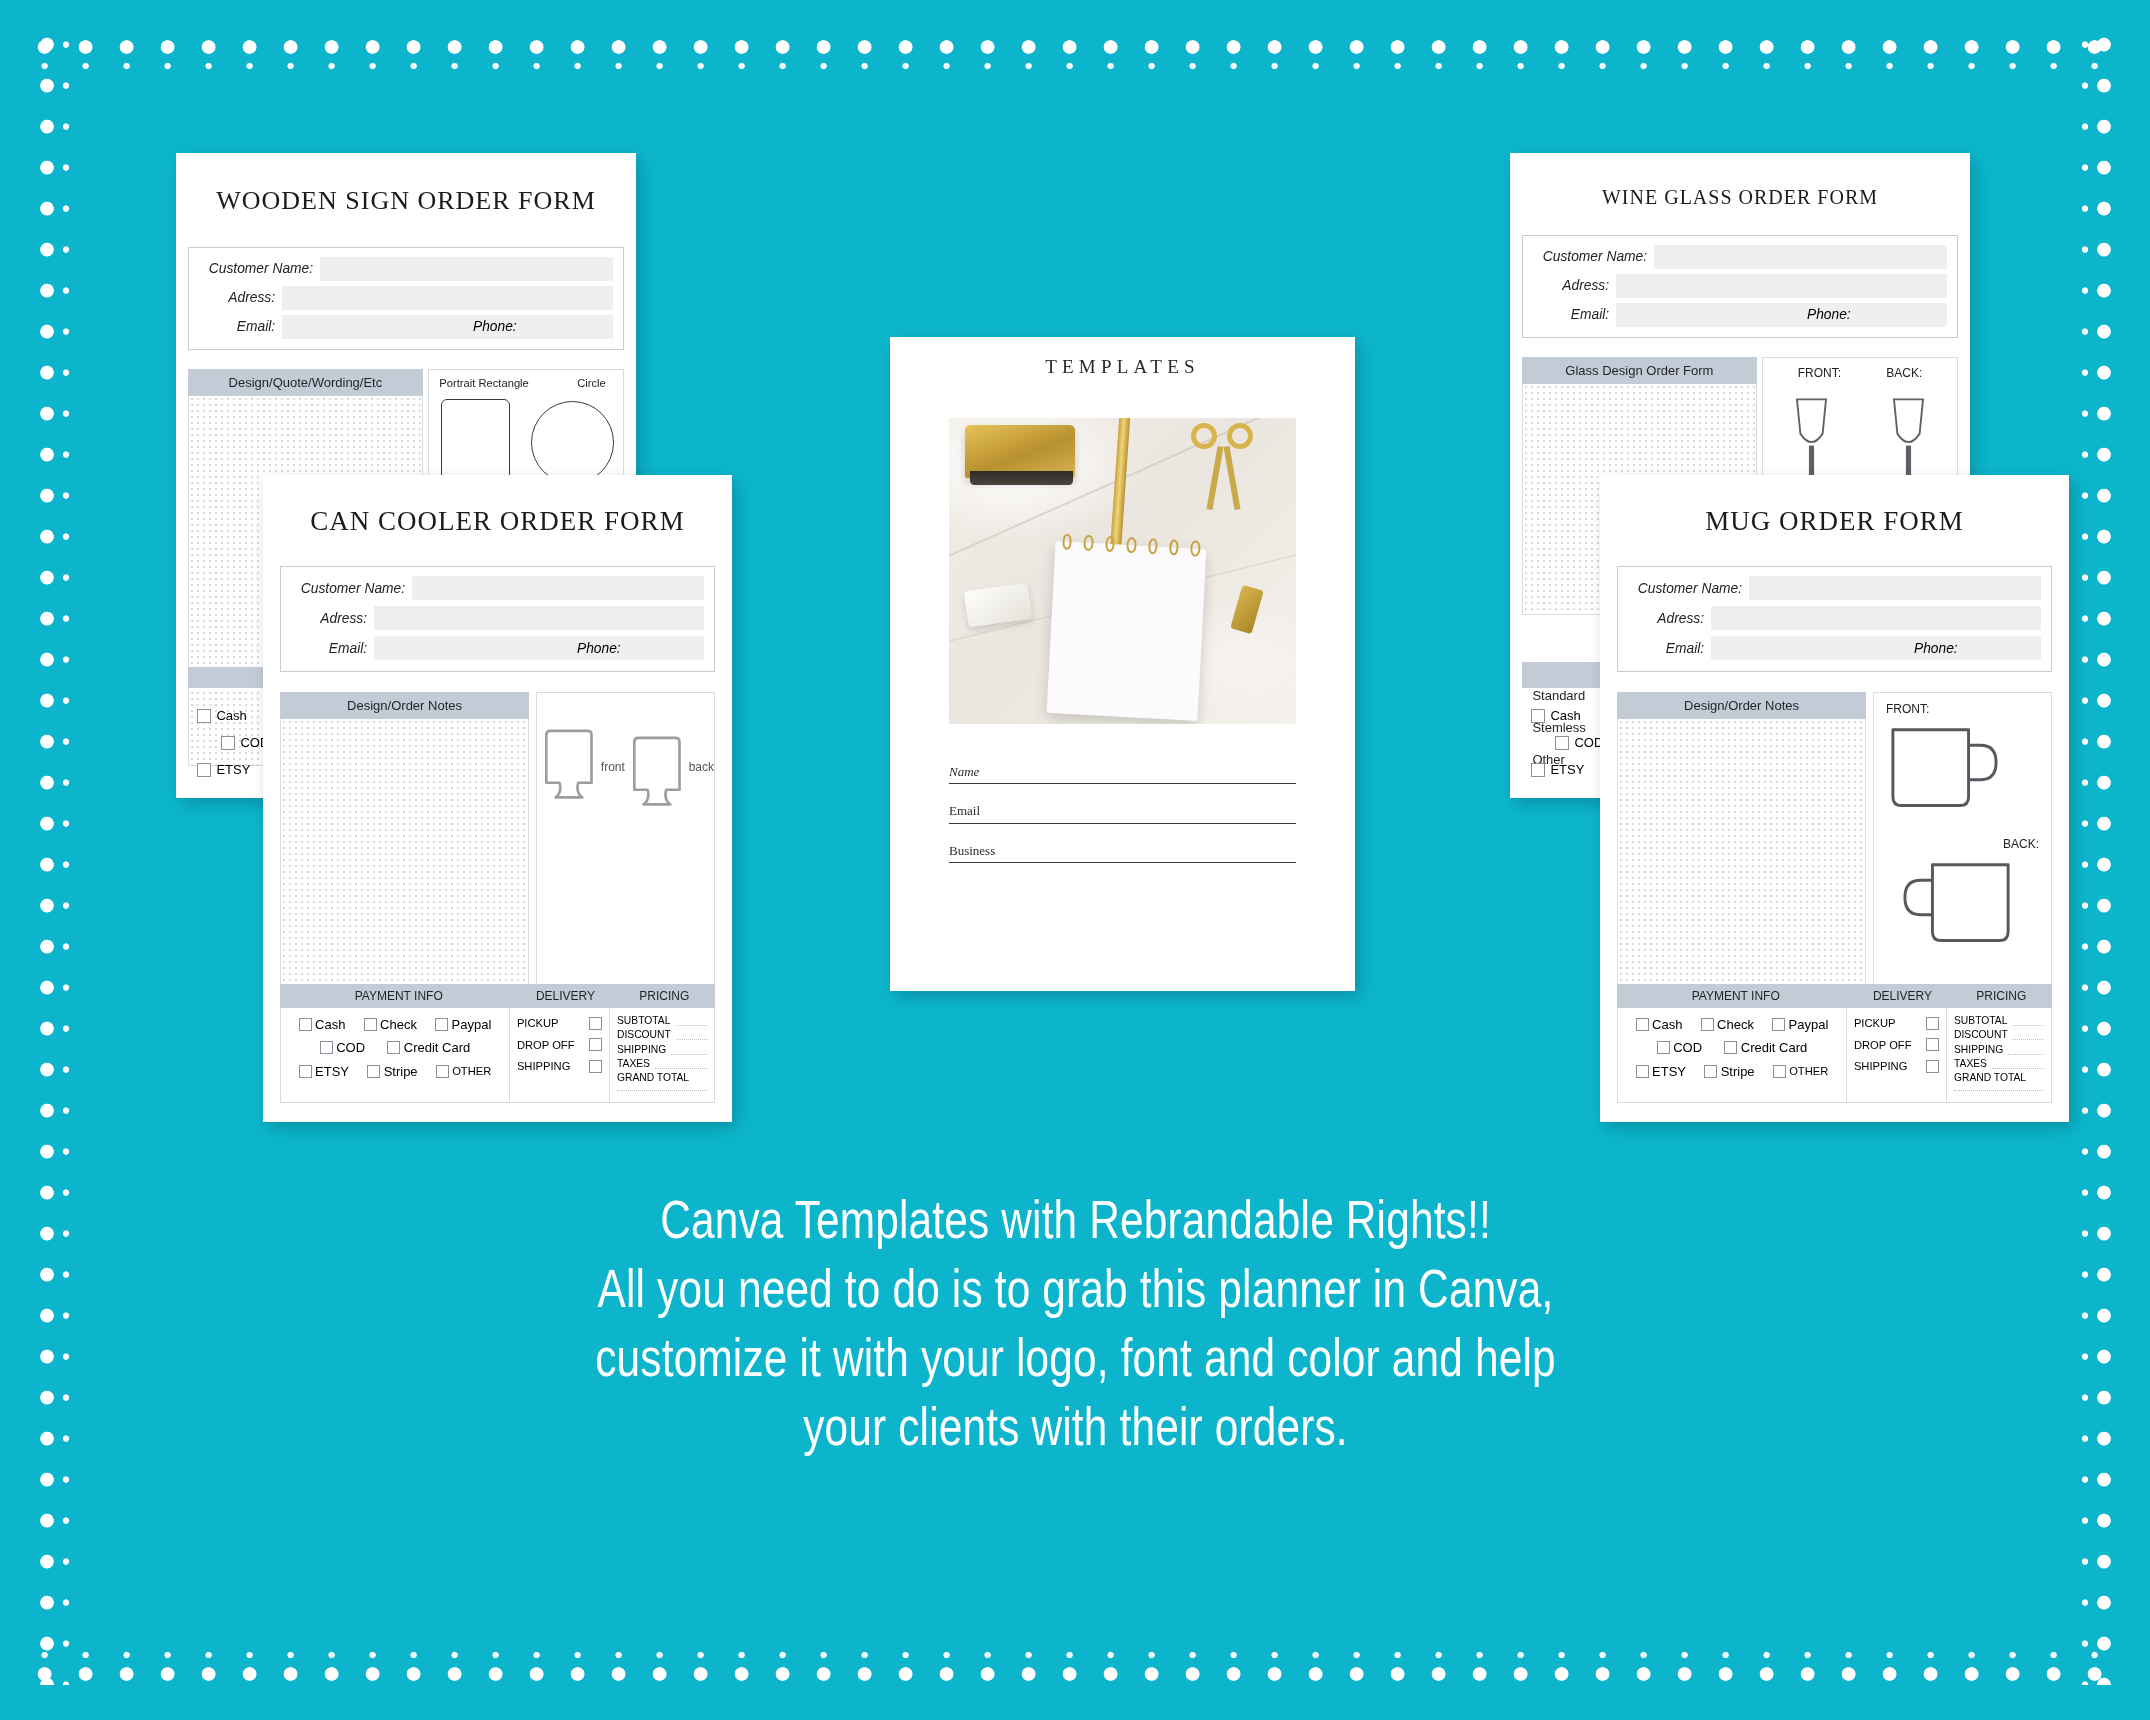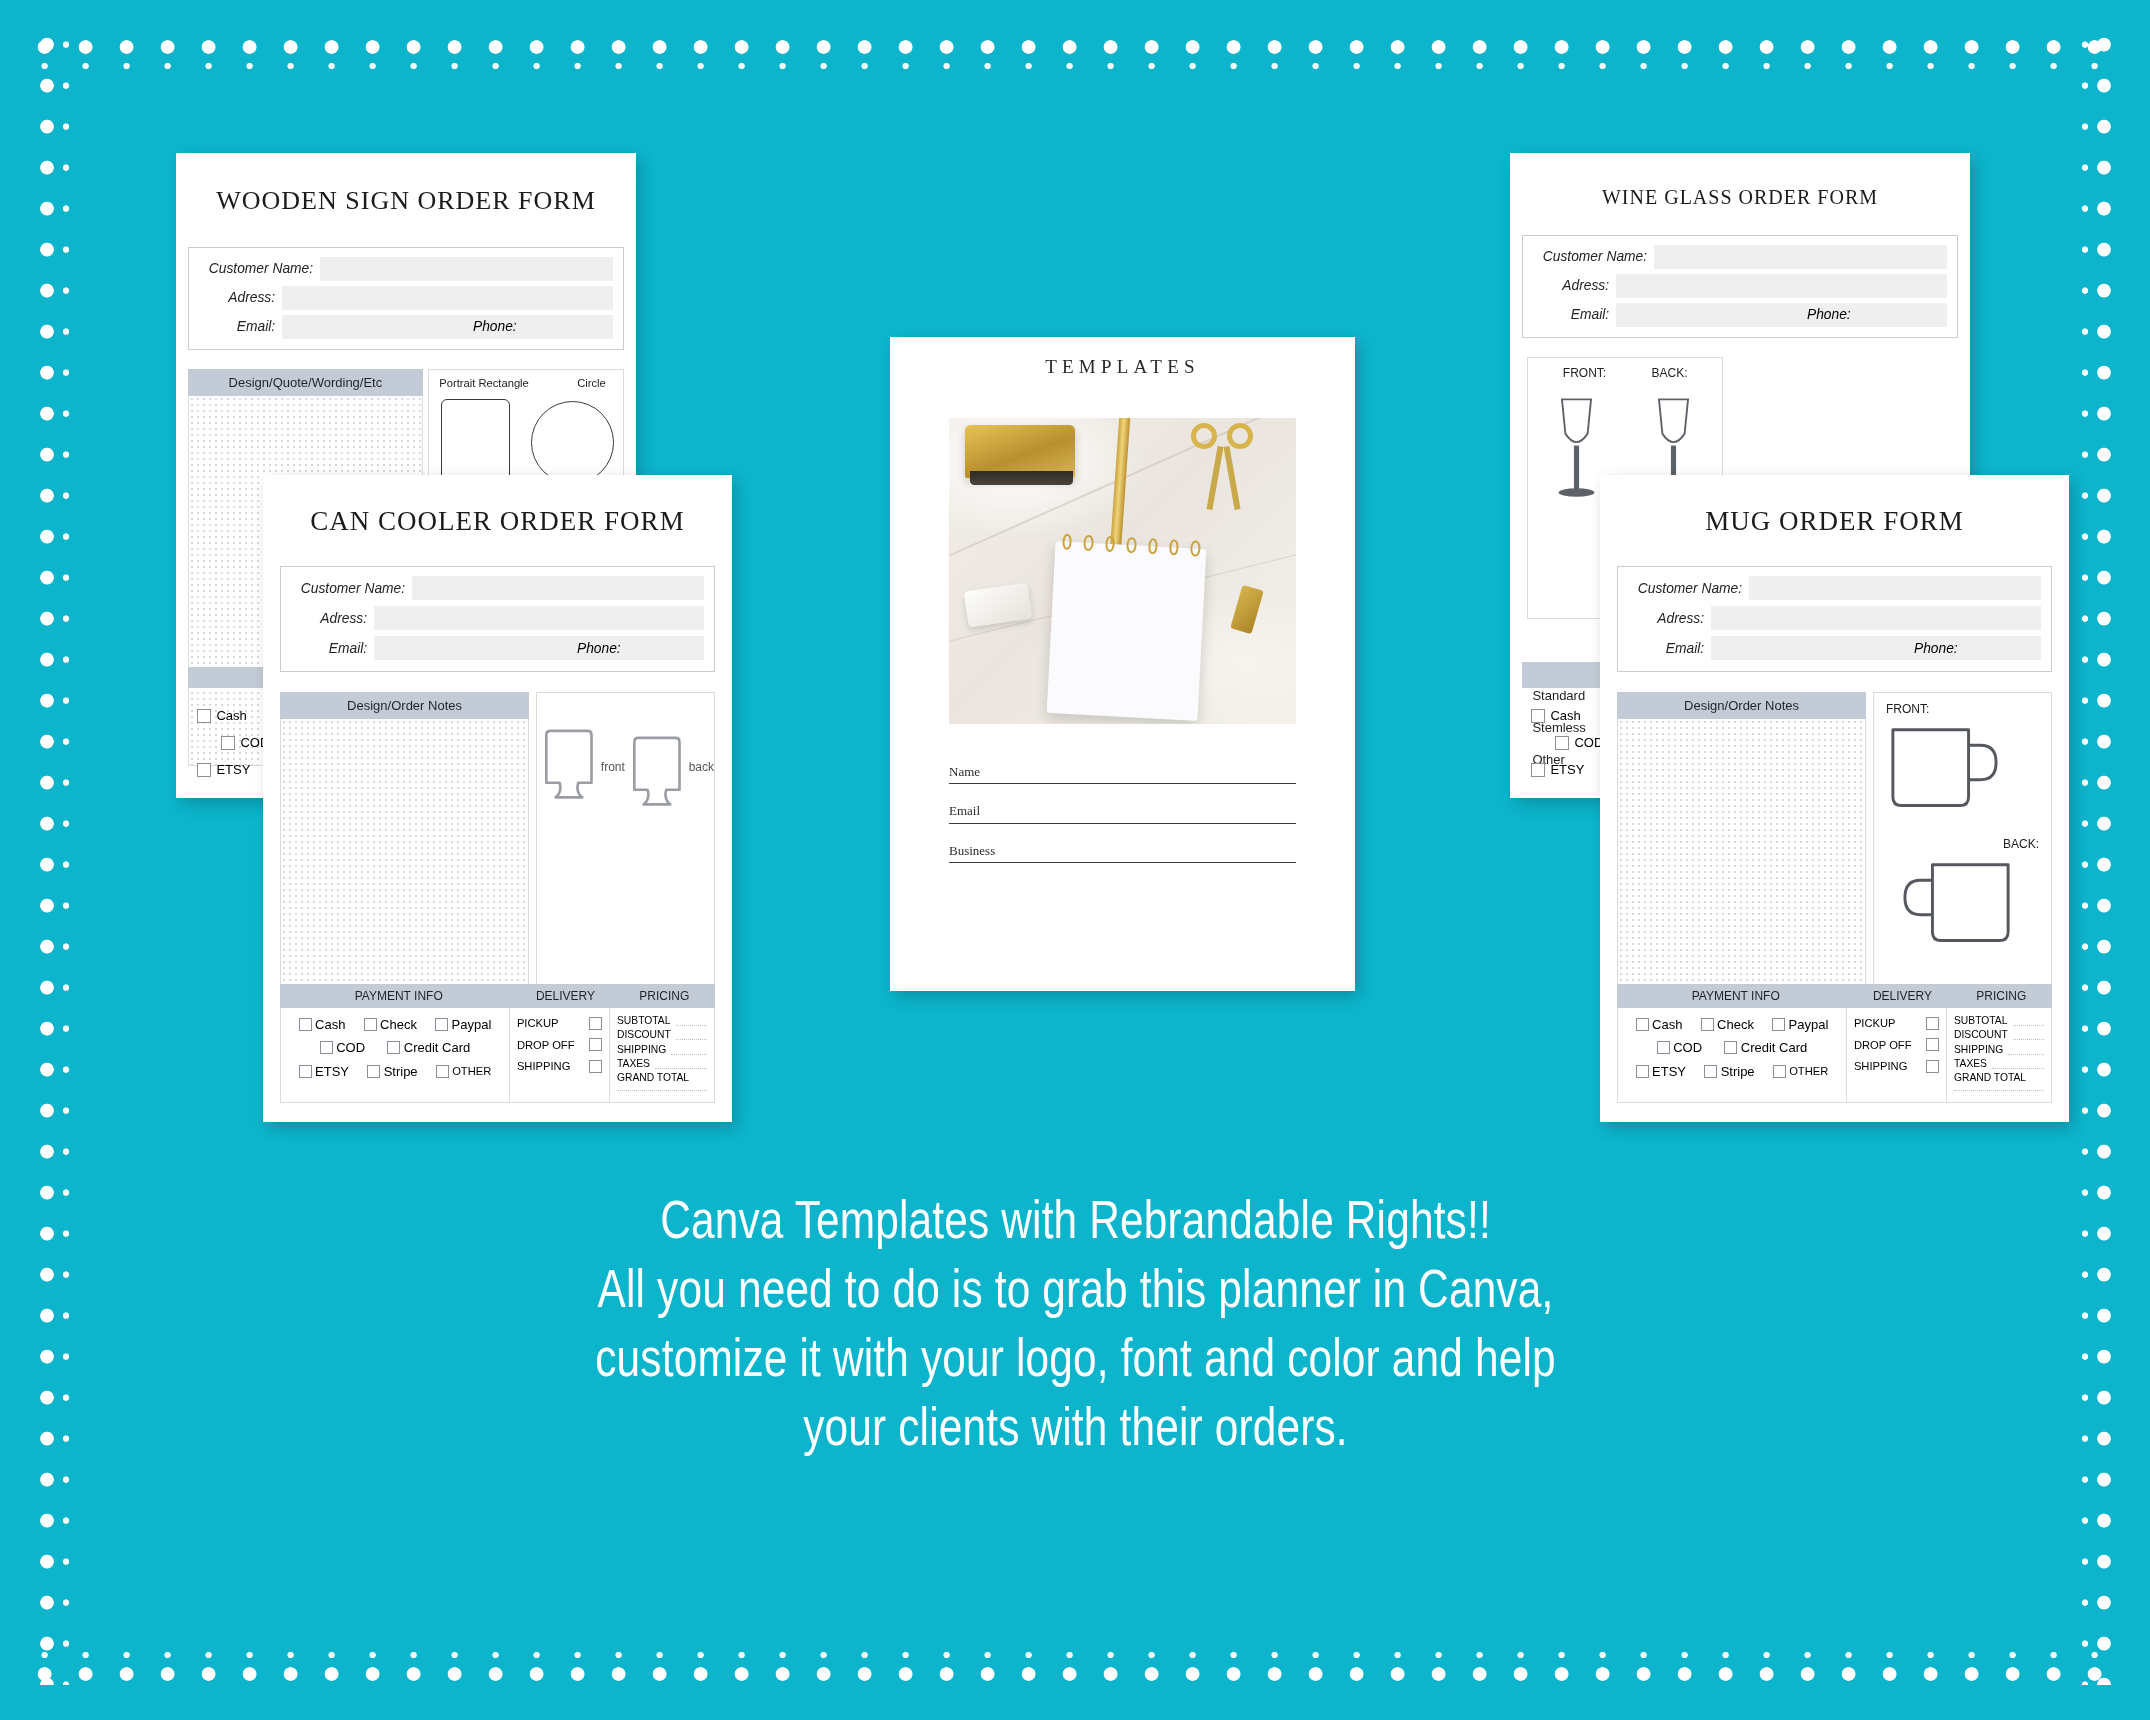--- a/index.html
+++ b/index.html
@@ -191,20 +191,24 @@
       </div>
       <div class="row" style="height:29px;">
         <div class="lbl" style="width:93px; font-size:13.8px; padding-right:6.9px;">Email:</div>
         <div class="fld split" style="height:24px; margin-right:10.3px;">
           <span class="phone" style="font-size:13.8px; margin-right:96px;">Phone:</span>
         </div>
       </div>
     </div>
 
     <div style="display:flex; margin:19px 12px 0 12px; align-items:flex-start;">
+      <div style="flex:1;">
+        <div class="bar" style="font-size:13px; padding:6px 0;">Glass Design Order Form</div>
+        <div class="dots-area" style="height:231px;"></div>
+      </div>
       <div class="panel" style="width:196px; height:262px; margin-left:5.2px; padding:8.6px 0 0 0;">
         <div style="display:flex; justify-content:space-around; padding:0 12px;">
           <span style="font-size:12px; color:#222;">FRONT:</span>
           <span style="font-size:12px; color:#222;">BACK:</span>
         </div>
         <div style="display:flex; justify-content:space-around; margin-top:13.8px;">
           <svg width="53" height="110" viewBox="0 0 62 128">
             <path d="M14 6 H48 L44 46 Q31 66 18 46 Z" fill="#fff" stroke="#5d6268" stroke-width="2.2"></path>
             <rect x="28" y="60" width="6" height="52" fill="#5d6268"></rect>
             <ellipse cx="31" cy="115" rx="21" ry="5" fill="#5d6268"></ellipse>
@@ -290,21 +294,21 @@
         </div>
       </div>
 
       <div style="position:absolute; right:38px; top:169px; width:22.4px; height:45px;
                   background:linear-gradient(120deg,#d9b54f,#a98527); border-radius:3.4px;
                   transform:rotate(16deg);"></div>
     </div>
 
     <div class="cover-line" style="margin:40px 59px 0 59px;">
       <div class="cl" style="padding-bottom:3.4px; margin-bottom:19px;">
-        <span style="font-size:13px;">Name</span>
+        <span style="font-size:13px;font-style:italic;">Name</span>
       </div>
       <div class="cl" style="padding-bottom:3.4px; margin-bottom:19px;">
         <span style="font-size:13px;">Email</span>
       </div>
       <div class="cl" style="padding-bottom:3.4px;">
         <span style="font-size:13px;">Business</span>
       </div>
     </div>
   </div>
 

